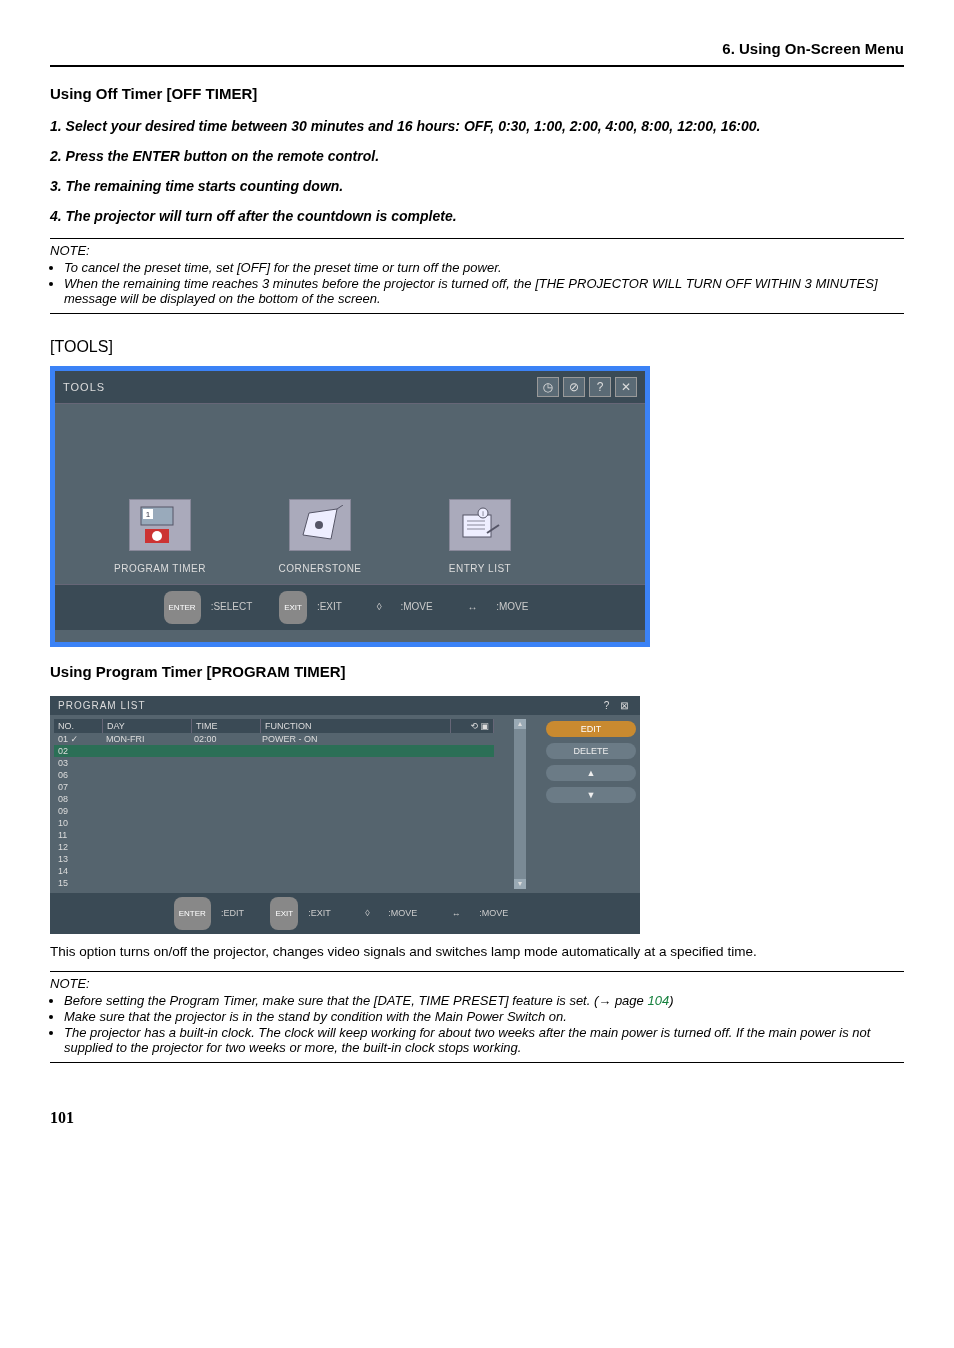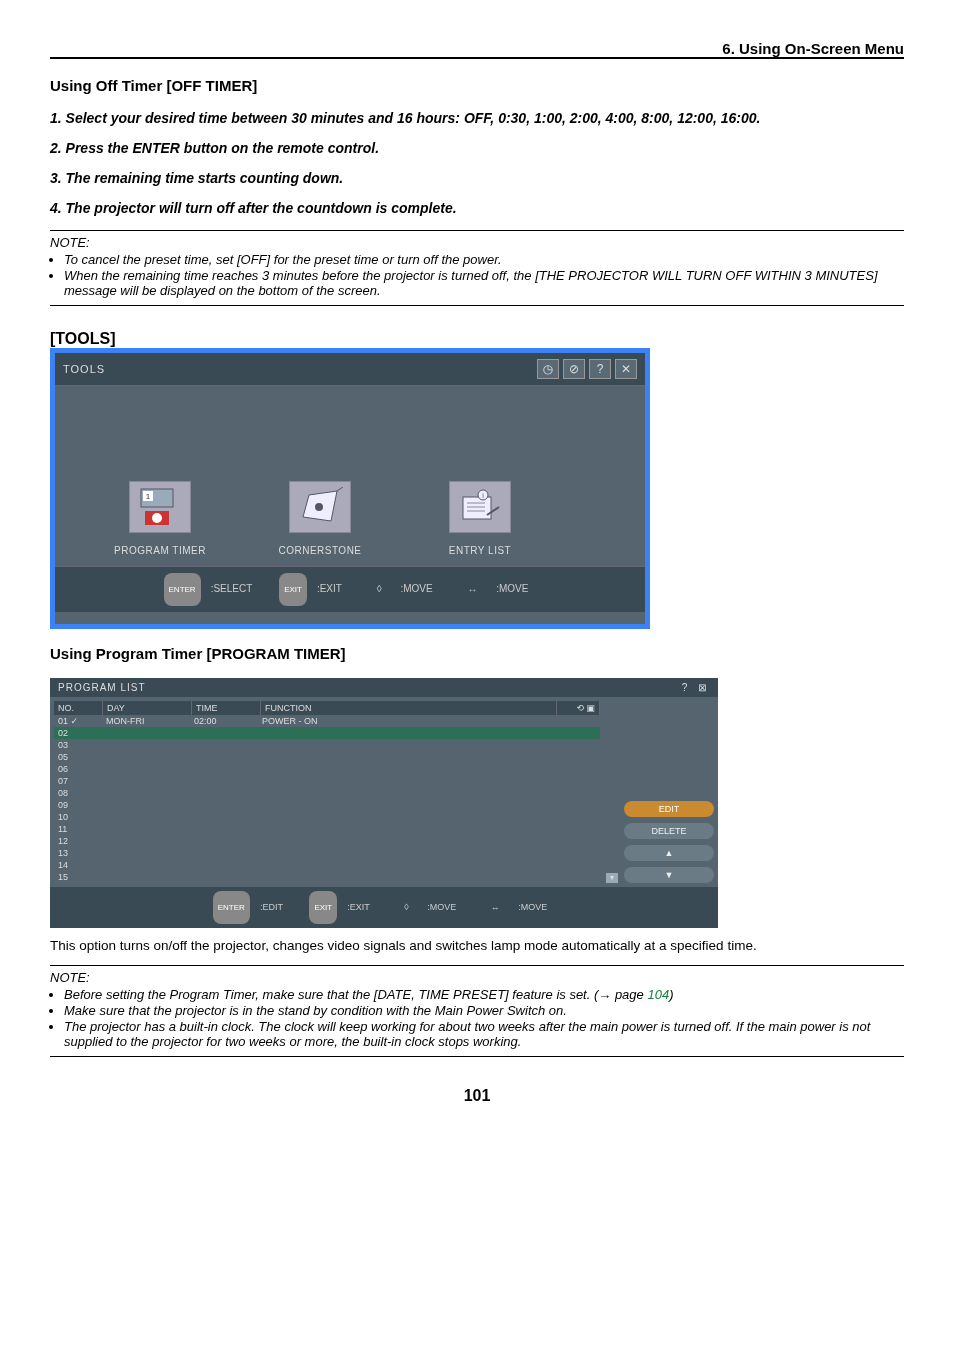--- a/index.html
+++ b/index.html
@@ -8,21 +8,21 @@
     padding: 40px 50px;
     width: 954px;
     box-sizing: border-box;
     color: #000;
   }
   .section-header-bar {
     border-bottom: 2px solid #000;
     text-align: right;
     font-weight: bold;
     font-size: 15px;
-    padding-bottom: 0;
+    padding-bottom: 8px;
     margin-bottom: 18px;
   }
   .subhead {
     font-weight: bold;
     font-size: 15px;
     margin-bottom: 16px;
   }
   .step {
     font-weight: bold;
     font-style: italic;
@@ -47,23 +47,23 @@
     padding-left: 14px;
   }
   .note-rule li {
     margin: 1px 0;
     font-style: italic;
   }
   .link {
     color: #15803d;
   }
   .big-head {
-    font-weight: bold;
+    font-weight: normal;
     font-size: 16px;
-    margin: 8px 0 0 0;
+    margin: 8px 0 10px 0;
   }
   
   .tools-shot {
     width: 590px;
     background: #4a5a65;
     border: 5px solid #3b82f6;
     font-size: 11px;
     color: #ddd;
   }
   .tools-titlebar {
@@ -133,21 +133,21 @@
   }
   .tools-footer span {
     margin: 0 8px;
   }
   .footer-gap {
     height: 12px;
     background: #55646e;
   }
   
   .prog-shot {
-    width: 668px;
+    width: 590px;
     background: #4a5a65;
     font-size: 10px;
     color: #ddd;
     margin-top: 6px;
   }
   .prog-titlebar {
     display: flex;
     justify-content: space-between;
     background: #3a4a55;
     padding: 4px 8px;
@@ -159,22 +159,21 @@
     gap: 4px;
   }
   .prog-titlebar .ticons span {
     width: 14px;
     text-align: center;
   }
   .prog-body {
     display: flex;
     background: #55646e;
     padding: 4px;
-    gap: 6px;
-    align-items: flex-end;
+    gap: 20px;
   }
   .prog-table {
     flex: 1;
     font-size: 9px;
   }
   .pt-headrow {
     display: flex;
     background: #3a4a55;
   }
   .pt-headrow div {
@@ -236,24 +235,25 @@
     padding: 4px 0;
     color: #ccc;
   }
   .prog-footer span { margin: 0 8px; }
   .body-text {
     font-size: 13.5px;
     margin: 10px 0;
     text-align: justify;
   }
   .page-num {
-    text-align: center;
+    text-align: left;
     font-weight: bold;
     font-size: 16px;
-    margin-top: 30px;
+    margin-top: 46px;
+    font-family: Liberation Serif, serif;
   }
   .badge {
     display: inline-block;
     background: #888;
     color: #fff;
     border-radius: 8px;
     padding: 12px 5px;
     font-size: 8px;
     font-style: normal;
     margin-right: 2px;
@@ -373,27 +373,20 @@
             <div class="col-ic"></div>
           </div>
           <div class="pt-row">
             <div class="col-no">03</div>
             <div class="col-day"></div>
             <div class="col-time"></div>
             <div class="col-fn"></div>
             <div class="col-ic"></div>
           </div>
           <div class="pt-row">
-            <div class="col-no">05</div>
-            <div class="col-day"></div>
-            <div class="col-time"></div>
-            <div class="col-fn"></div>
-            <div class="col-ic"></div>
-          </div>
-          <div class="pt-row">
             <div class="col-no">06</div>
             <div class="col-day"></div>
             <div class="col-time"></div>
             <div class="col-fn"></div>
             <div class="col-ic"></div>
           </div>
           <div class="pt-row">
             <div class="col-no">07</div>
             <div class="col-day"></div>
             <div class="col-time"></div>

